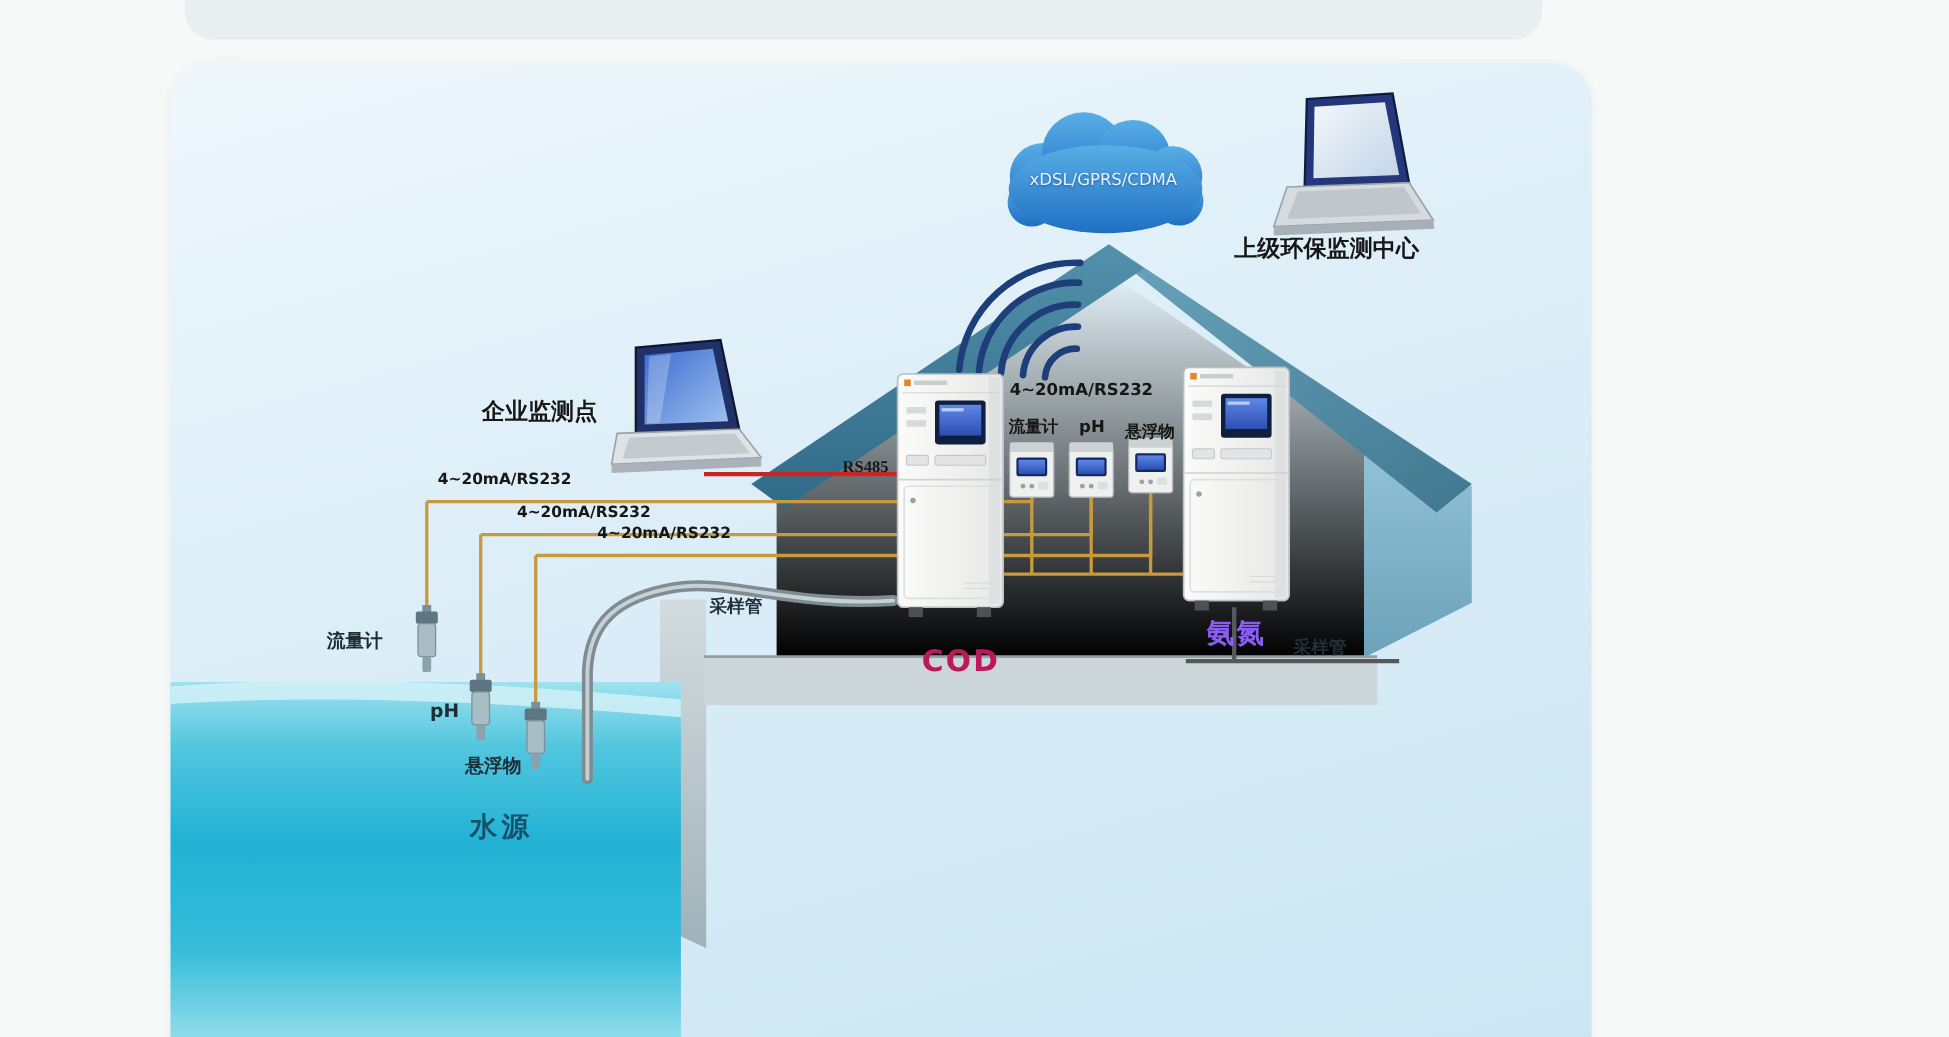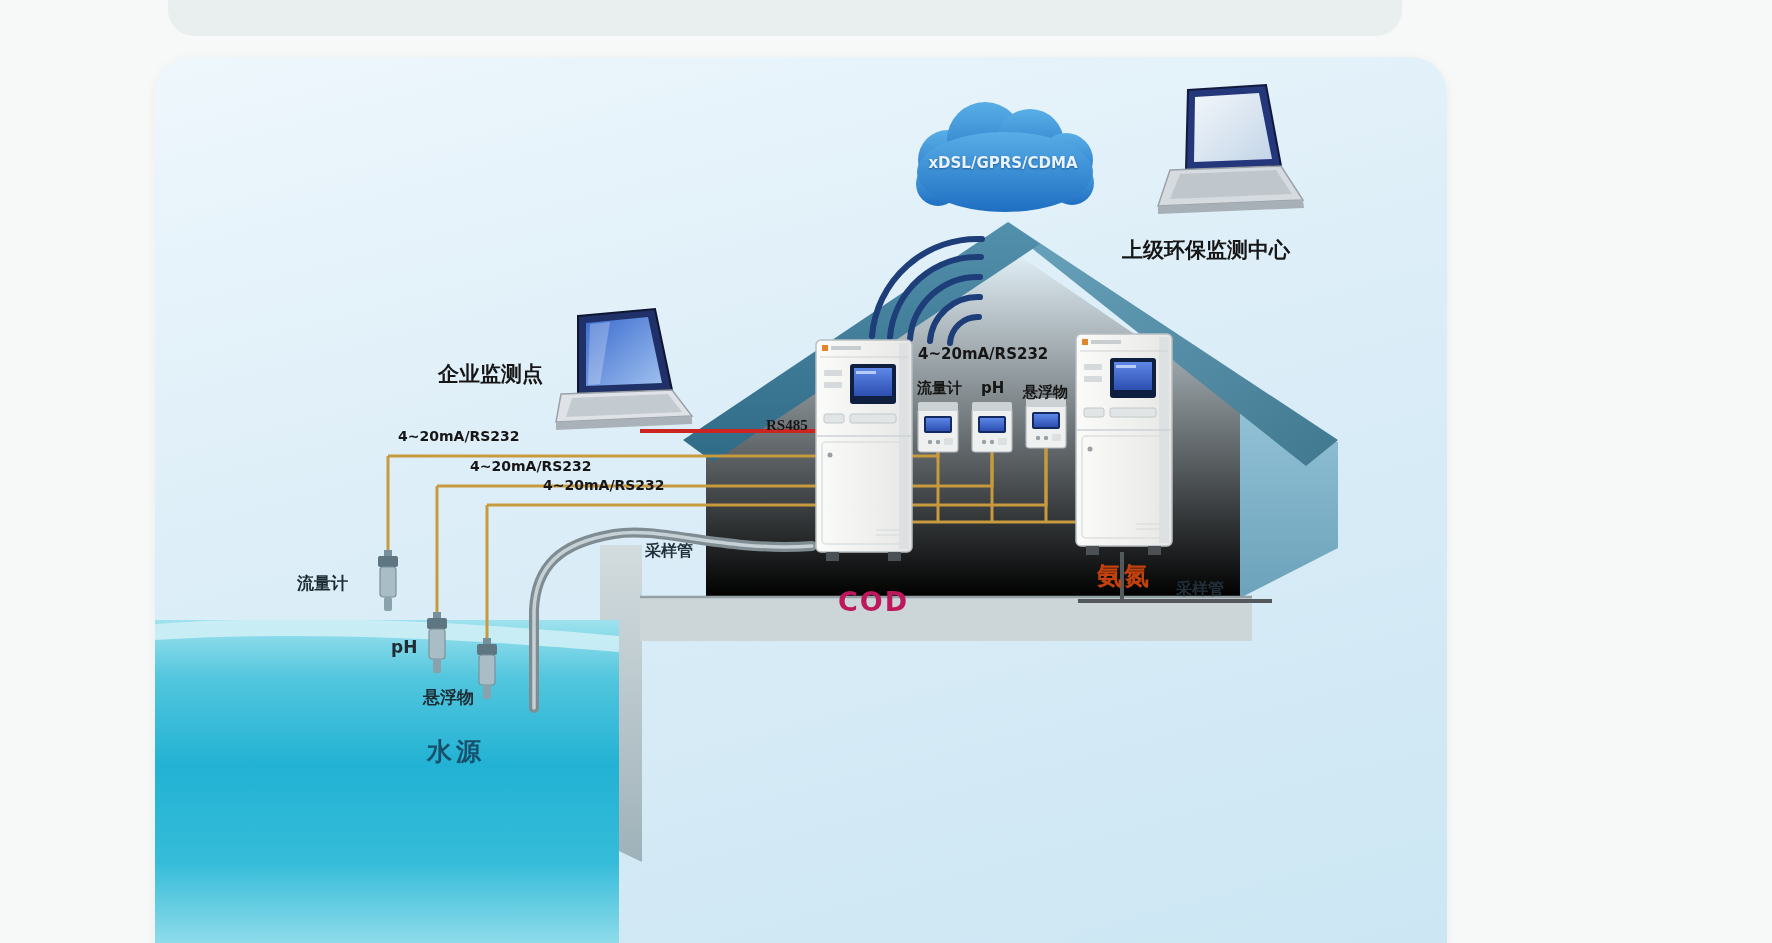--- a/index.html
+++ b/index.html
@@ -16,27 +16,27 @@
   }
   .main-card{
     position:absolute;left:155px;top:57px;width:1292px;height:920px;
     border-radius:36px 36px 0 0;
     background:linear-gradient(165deg,#eef7fc 0%,#ddeef8 40%,#cbe6f3 100%);
     box-shadow:0 2px 10px rgba(0,0,0,0.06);
   }
   svg.scene{position:absolute;left:0;top:0;}
   .label{position:absolute;font-weight:bold;color:#161616;white-space:nowrap;line-height:1.15;}
   .lbl-title{font-size:56px;color:#15386d;letter-spacing:7px;font-weight:800;}
-  .lbl-cloud{font-size:15px;color:#e8f3fd;width:180px;text-align:center;font-weight:bold;text-shadow:0 1px 2px rgba(10,60,120,.6);}
+  .lbl-cloud{font-size:15px;color:#e8f3fd;width:180px;text-align:center;font-weight:normal;text-shadow:0 1px 2px rgba(10,60,120,.6);}
   .lbl-node{font-size:21px;}
   .lbl-wire{font-size:14px;}
   .lbl-mid{font-size:15px;}
   .lbl-pipe{font-size:16px;color:#22303a;margin-top:24px;}
   .lbl-analyzer{font-size:27px;color:#be185d;font-weight:800;letter-spacing:2px;margin-top:20px;}
-  .lbl-analyzer2{font-size:25px;color:#c2410c;font-weight:800;letter-spacing:2px;}
+  .lbl-analyzer2{font-size:25px;color:#8b5cf6;font-weight:800;letter-spacing:2px;}
   .lbl-sensor{font-size:17px;color:#1e2c34;}
   .lbl-water{font-size:25px;color:#17506a;font-weight:800;letter-spacing:4px;text-align:center;}
 </style>
 </head>
 <body>
 
 <div id="stage">
 
   <div class="top-strip"></div>
   <div class="main-card"></div>
@@ -257,21 +257,21 @@
       <path d="M1195,97 L1259,93 L1272,159 L1194,162 Z" fill="url(#lapScreenGrad2)"></path>
       <path d="M1170,170 L1281,166 L1303,200 L1158,206 Z" fill="#d6dbe0" stroke="#9aa2a9" stroke-width="1.5"></path>
       <path d="M1180,174 L1276,170 L1292,194 L1170,199 Z" fill="#bfc7cd"></path>
       <path d="M1158,206 L1303,200 L1304,208 L1158,214 Z" fill="#a8b0b7"></path>
     </g>
   </svg>
 
 
   <div class="label lbl-cloud" style="left:913px;top:155px;">xDSL/GPRS/CDMA</div>
 
-  <div class="label lbl-node" style="left:1122px;top:238px;">上级环保监测中心</div>
+  <div class="label lbl-node" style="left:1122px;top:214px;">上级环保监测中心</div>
 
   <div class="label lbl-node" style="left:438px;top:362px;">企业监测点</div>
 
   <div class="label lbl-mid" style="left:766px;top:417px;font-family:Liberation Serif, serif;">RS485</div>
 
   <div class="label lbl-mid" style="left:918px;top:346px;">4~20mA/RS232</div>
 
   <div class="label lbl-mid" style="left:917px;top:380px;">流量计</div>
   <div class="label lbl-mid" style="left:981px;top:380px;">pH</div>
   <div class="label lbl-mid" style="left:1023px;top:384px;">悬浮物</div>

